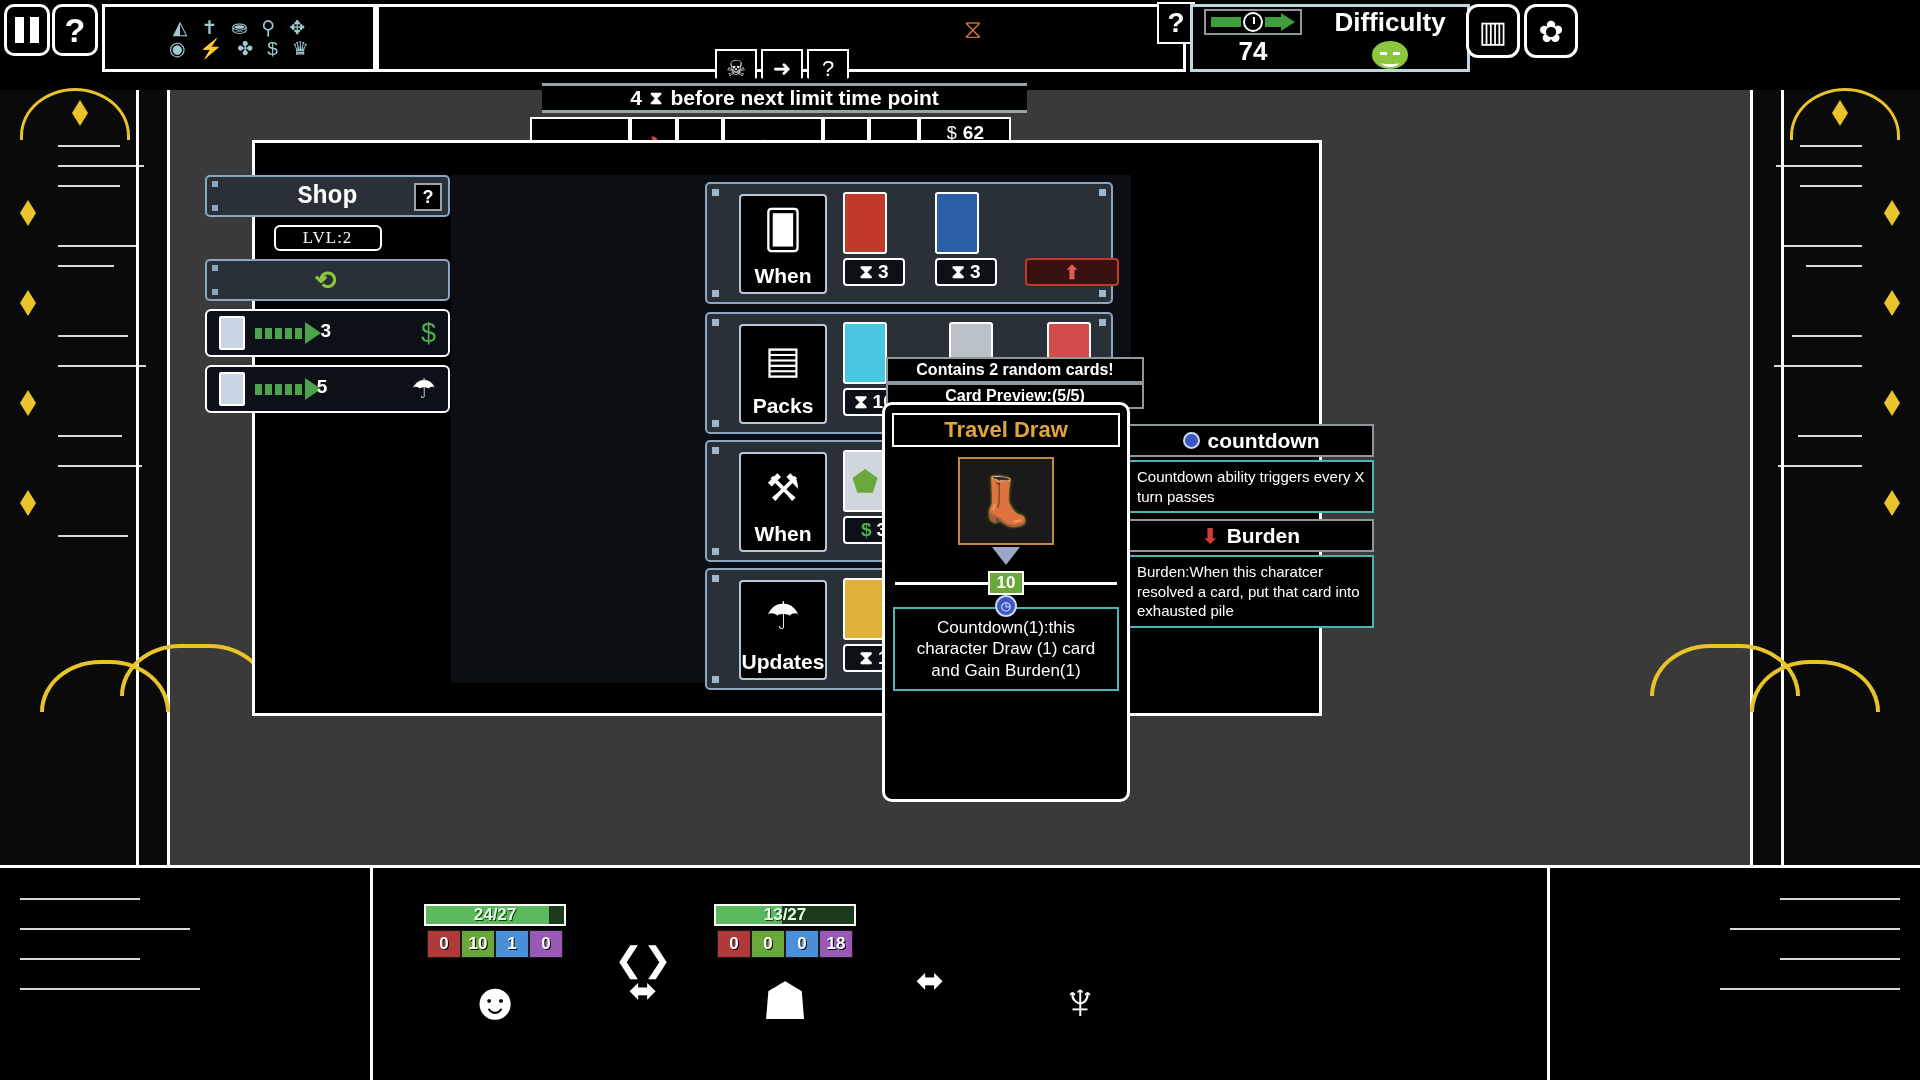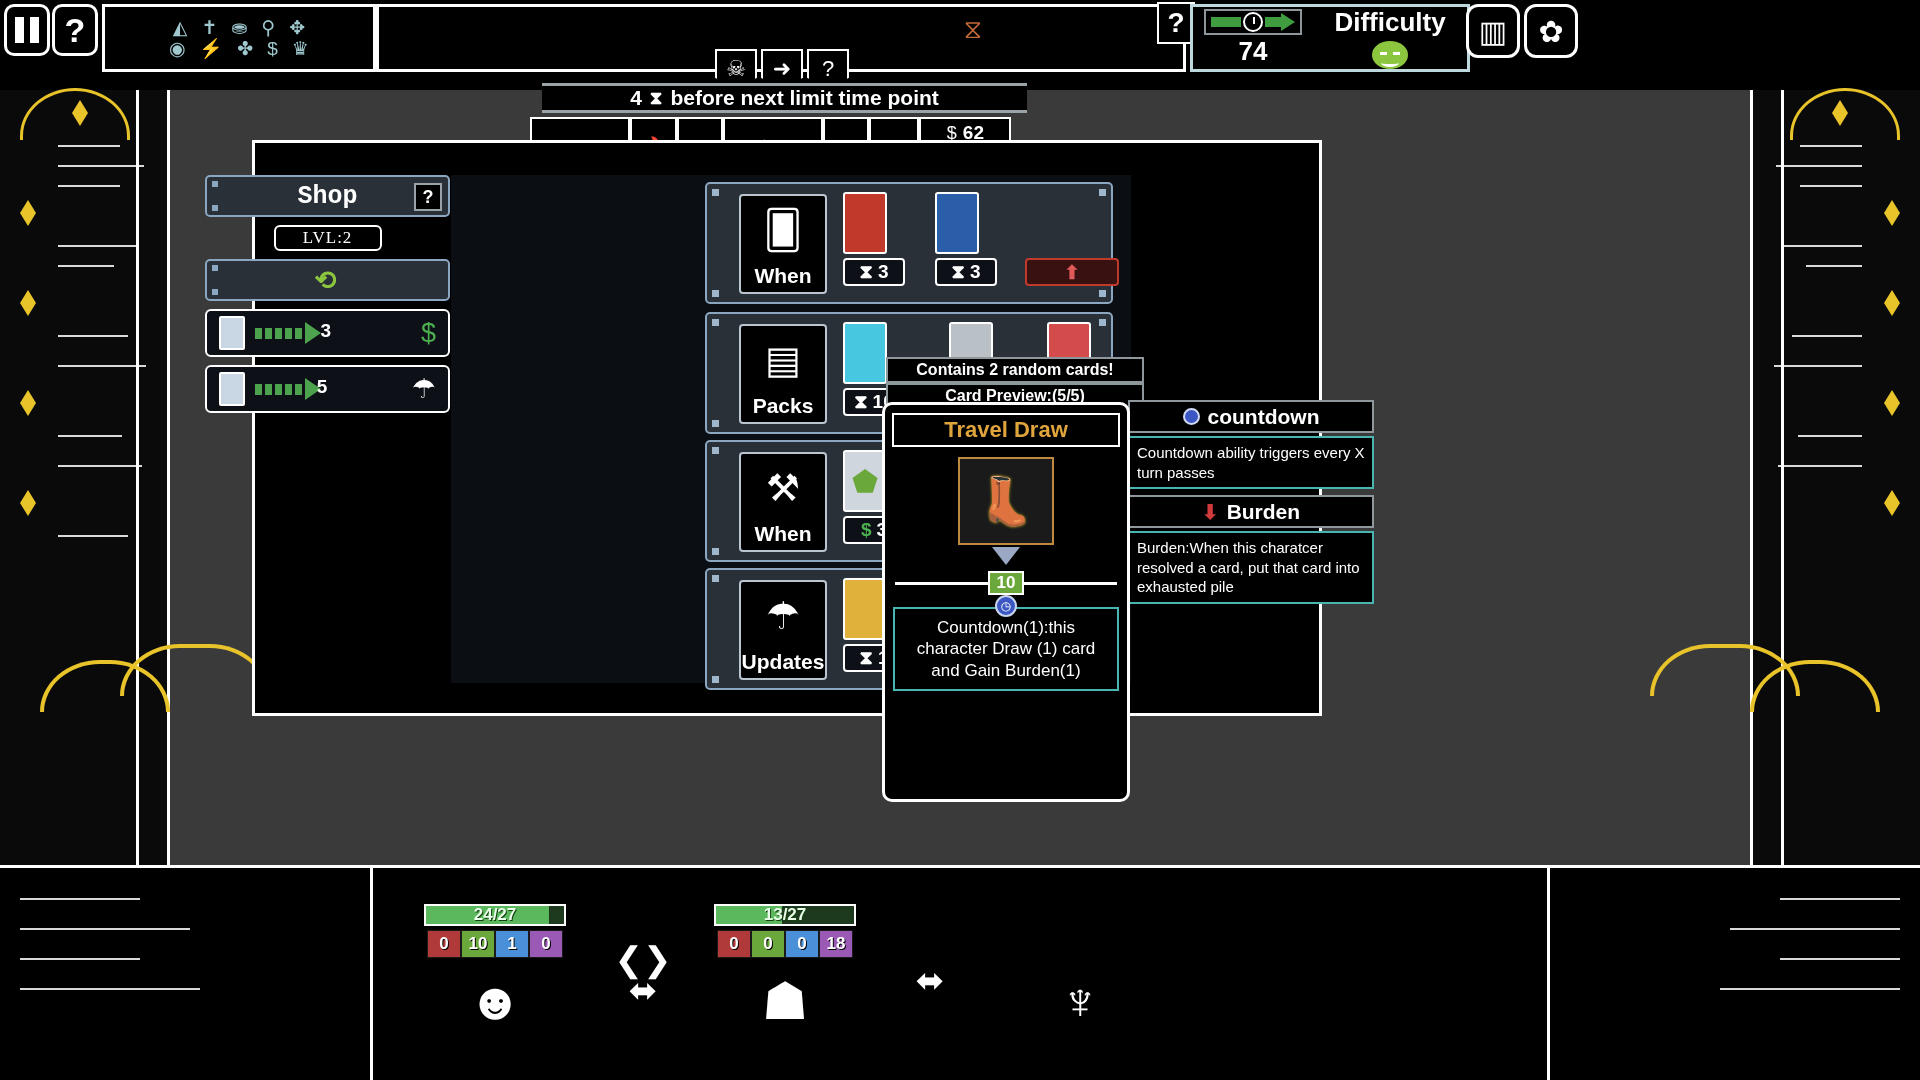--- a/index.html
+++ b/index.html
@@ -284,21 +284,21 @@
     position:absolute; left:50%; transform:translateX(-50%); top:190px;
     width:22px; height:22px; border-radius:50%; background:#3b57c4; border:2px solid #c9d4ef;
     z-index:55; display:flex; align-items:center; justify-content:center;
     font-size:12px;
   }
   #cp-desc {
     margin:12px 8px 0 8px; border:2px solid #49b5b0; background:#000;
     padding:8px 6px; text-align:center; font-size:17px; line-height:1.25;
   }
 
-  #ability-tips { position:absolute; left:1128px; top:400px; width:246px; z-index:45; }
+  #ability-tips { position:absolute; left:1128px; top:424px; width:246px; z-index:45; }
   .ab-head {
     background:#000; border:2px solid #8d979c; height:33px; margin-bottom:3px;
     display:flex; align-items:center; justify-content:center; gap:8px;
     font-size:21px; font-weight:bold;
   }
   .ab-body {
     background:#000; border:2px solid #49b5b0; padding:5px 7px; margin-bottom:6px;
     font-size:15px; line-height:1.3;
   }
   .ab-ic-clock {

